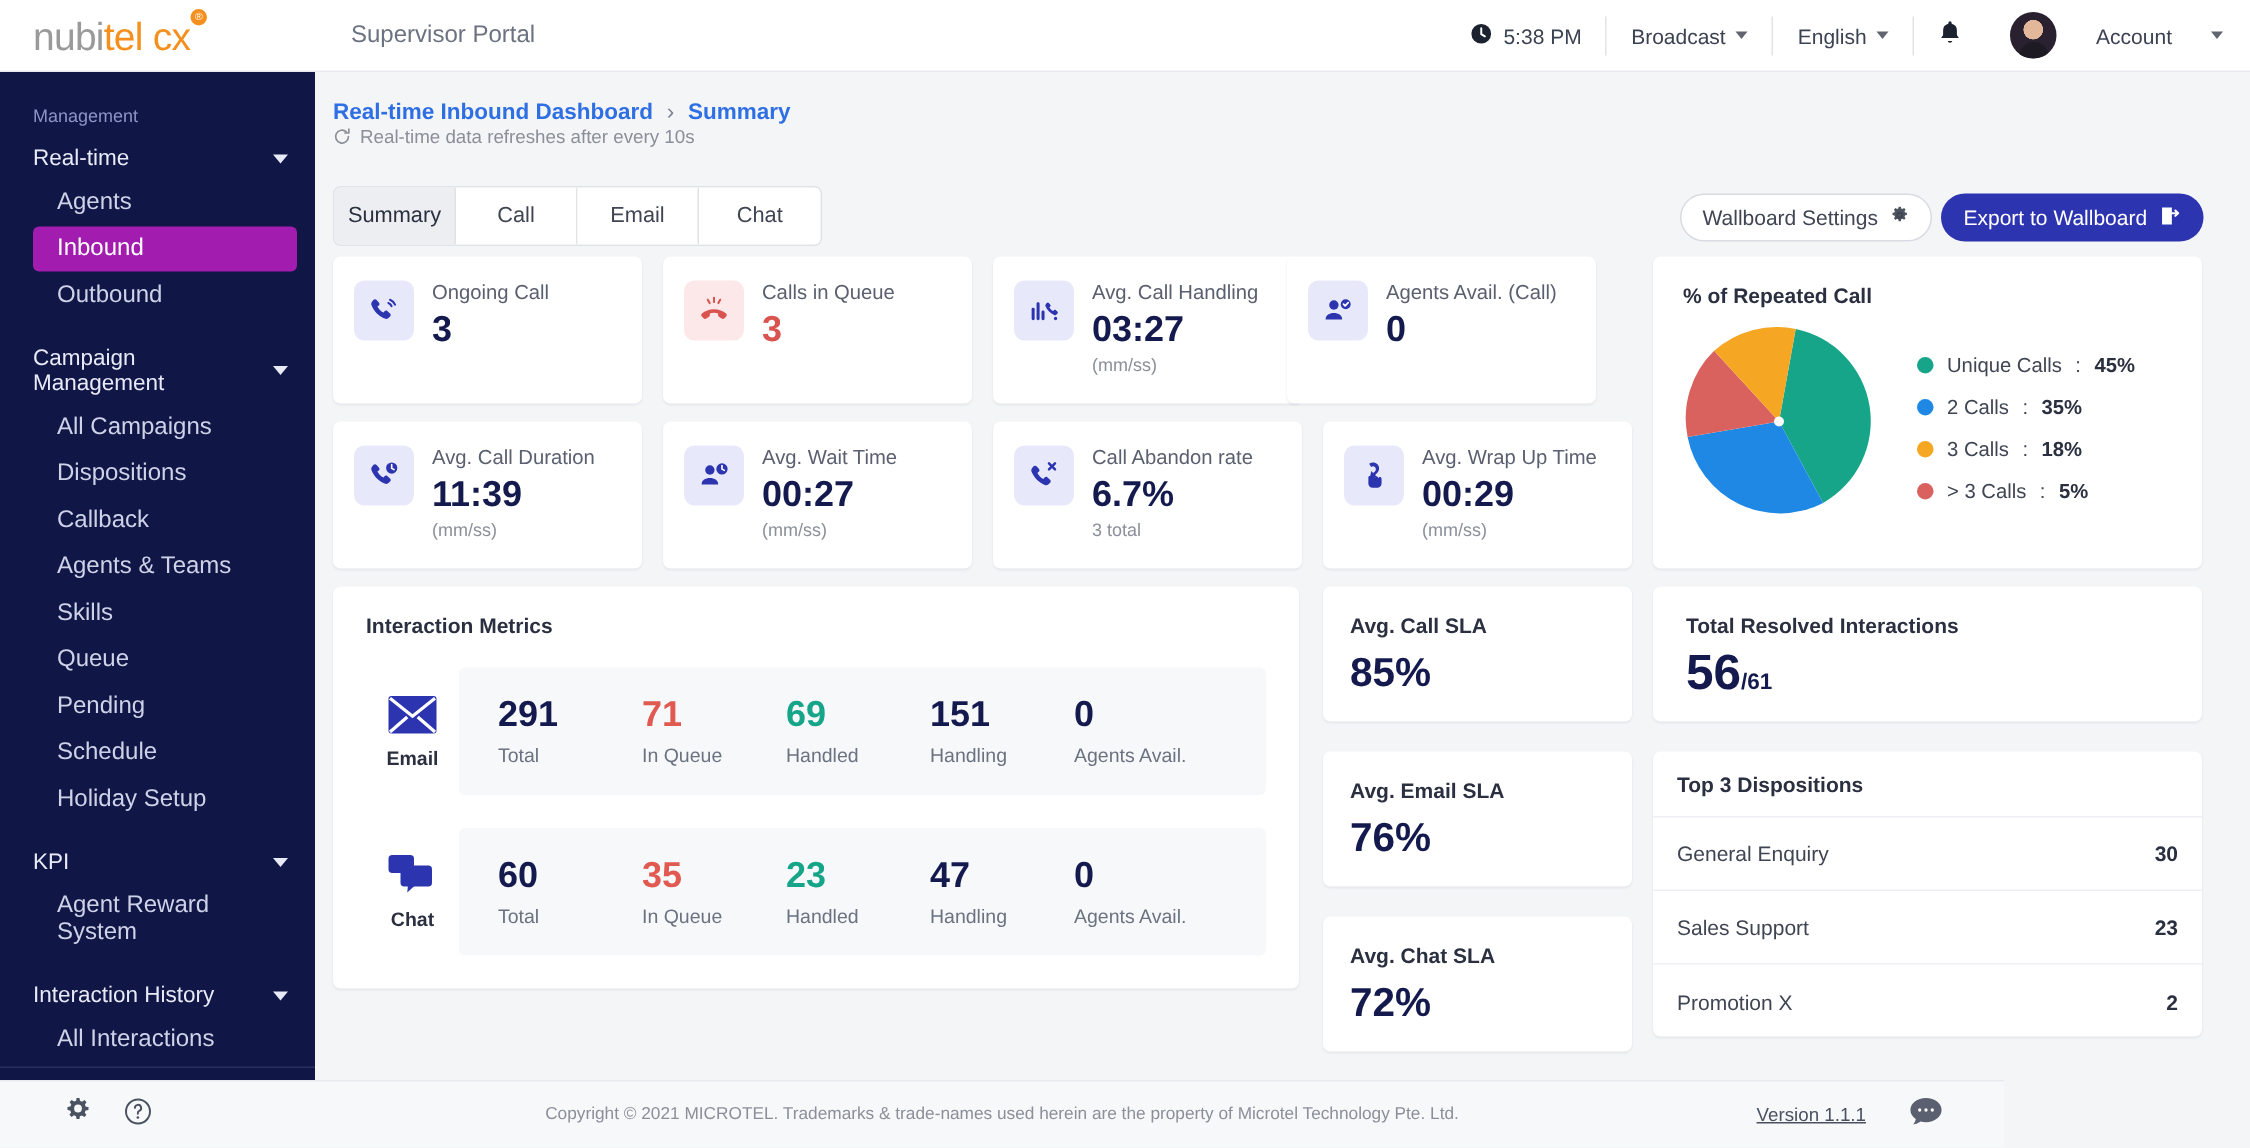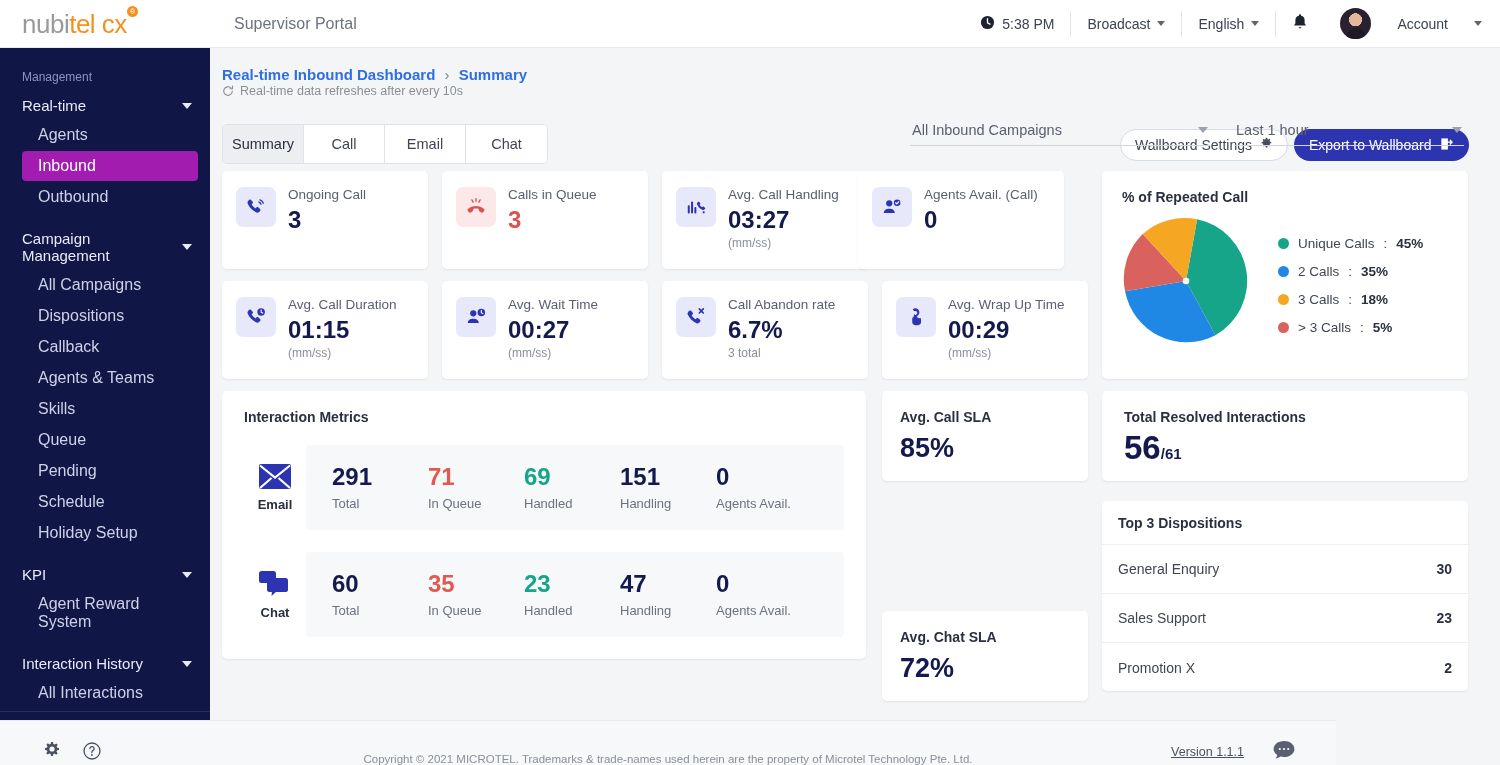--- a/index.html
+++ b/index.html
@@ -133,21 +133,21 @@
 
   
   .disp-head { height: 44px; display: flex; align-items: center; padding: 0 16px; font-size: 14px; font-weight: bold; color: #2b3040; border-bottom: 1px solid #edeff2; }
   .disp-row { height: 49px; display: flex; align-items: center; padding: 0 16px; font-size: 14px; color: #3f4552; border-bottom: 1px solid #edeff2; }
   .disp-row:last-child { border-bottom: none; }
   .disp-count { margin-left: auto; font-weight: bold; color: #2b3040; }
 
   
   .footer {
     position: absolute; bottom: 0; left: 0; width: 1336px; height: 45px;
-    background: #f7f8fa; border-top: 1px solid #e7e9ee; display: flex; align-items: flex-end;
+    background: #f7f8fa; border-top: 1px solid #e7e9ee; display: flex; align-items: center;
   }
   .footer-left { display: flex; align-items: center; gap: 20px; padding-left: 42px; }
   .footer-copy { position: absolute; left: 0; right: 0; text-align: center; font-size: 11.5px; color: #8a8f99; }
   .footer-right { margin-left: auto; display: flex; align-items: center; gap: 28px; padding-right: 40px; z-index: 2; }
   .version { font-size: 12.5px; color: #4a5160; text-decoration: underline; cursor: pointer; }
   .ico-gray { color: #5b6070; }
 </style>
 </head>
 <body>
 
@@ -285,30 +285,20 @@
     <div class="btn-export">
       <span>Export to Wallboard</span>
       <span>
         <svg width="15" height="14" viewBox="0 0 16 15">
             <path d="M2.5 1.5h7v12h-7z" fill="#fff"></path>
             <path d="M9.5 5.5h4.2M12 3.6l2 1.9-2 1.9" stroke="#fff" stroke-width="1.5" fill="none" stroke-linecap="round" stroke-linejoin="round"></path>
           </svg>
       </span>
     </div>
 
-    <div class="filters">
-      <div class="select">
-        <span>All Inbound Campaigns</span>
-        <span class="caret-d"></span>
-      </div>
-      <div class="select" style="width:230px">
-        <span>Last 1 hour</span>
-        <span class="caret-d"></span>
-      </div>
-    </div>
 
     <div class="kpi" style="left:12px;top:123px">
       <div class="kpi-ico indigo">
         <svg width="22" height="22" viewBox="0 0 24 24">
             <path d="M4.2 4.4c.6-.7 1.8-.8 2.4-.1l1.8 2c.5.6.4 1.5-.2 2l-1 .8c.9 1.9 2.5 3.5 4.4 4.4l.8-1c.5-.6 1.4-.7 2-.2l2 1.8c.7.6.6 1.8-.1 2.4l-1.3 1.1c-.7.6-1.7.7-2.5.3-4.6-2.2-7.7-5.3-9.6-9.8-.3-.8-.2-1.8.4-2.4z" fill="#2d34b0"></path>
             <path d="M15.2 6.6a4 4 0 0 1 2.3 2.3M16.4 4.2a6.6 6.6 0 0 1 3.6 3.6" stroke="#2d34b0" stroke-width="1.5" fill="none" stroke-linecap="round"></path>
           </svg>
       </div>
       <div>
         <div class="kpi-label">Ongoing Call</div>
@@ -366,21 +356,21 @@
     <div class="kpi" style="left:12px;top:233px">
       <div class="kpi-ico indigo">
         <svg width="22" height="22" viewBox="0 0 24 24">
             <path d="M4.2 4.4c.6-.7 1.8-.8 2.4-.1l1.8 2c.5.6.4 1.5-.2 2l-1 .8c.9 1.9 2.5 3.5 4.4 4.4l.8-1c.5-.6 1.4-.7 2-.2l2 1.8c.7.6.6 1.8-.1 2.4l-1.3 1.1c-.7.6-1.7.7-2.5.3-4.6-2.2-7.7-5.3-9.6-9.8-.3-.8-.2-1.8.4-2.4z" fill="#2d34b0"></path>
             <circle cx="17.6" cy="6.6" r="4.1" fill="#2d34b0"></circle>
             <path d="M17.6 4.1v2.6l1.7 1" stroke="#fff" stroke-width="1.2" fill="none" stroke-linecap="round"></path>
           </svg>
       </div>
       <div>
         <div class="kpi-label">Avg. Call Duration</div>
-        <div class="kpi-value">01:15</div>
+        <div class="kpi-value">11:39</div>
         <div class="kpi-sub">(mm/ss)</div>
       </div>
     </div>
 
     <div class="kpi" style="left:232px;top:233px">
       <div class="kpi-ico indigo">
         <svg width="22" height="22" viewBox="0 0 24 24">
             <circle cx="9" cy="8" r="3.4" fill="#2d34b0"></circle>
             <path d="M3 18.5c0-3 2.7-4.6 6-4.6s6 1.6 6 4.6z" fill="#2d34b0"></path>
             <circle cx="17.8" cy="7.2" r="4.1" fill="#2d34b0"></circle>
@@ -531,20 +521,24 @@
             <div class="im-cap">Agents Avail.</div>
           </div>
         </div>
       </div>
     </div>
 
     <div class="sla" style="left:672px;top:343px">
       <div class="sla-label">Avg. Call SLA</div>
       <div class="sla-value">85%</div>
     </div>
+    <div class="sla" style="left:672px;top:453px">
+      <div class="sla-label">Avg. Email SLA</div>
+      <div class="sla-value">76%</div>
+    </div>
     <div class="sla" style="left:672px;top:563px">
       <div class="sla-label">Avg. Chat SLA</div>
       <div class="sla-value">72%</div>
     </div>
 
     <div class="panel" style="left:892px;top:343px;width:366px;height:90px;padding:18px 22px">
       <div class="sla-label">Total Resolved Interactions</div>
       <div style="display:flex;align-items:baseline;margin-top:4px">
         <span style="font-size:33px;font-weight:bold;color:#141a4e">56</span>
         <span style="font-size:15px;font-weight:bold;color:#141a4e">/61</span>

